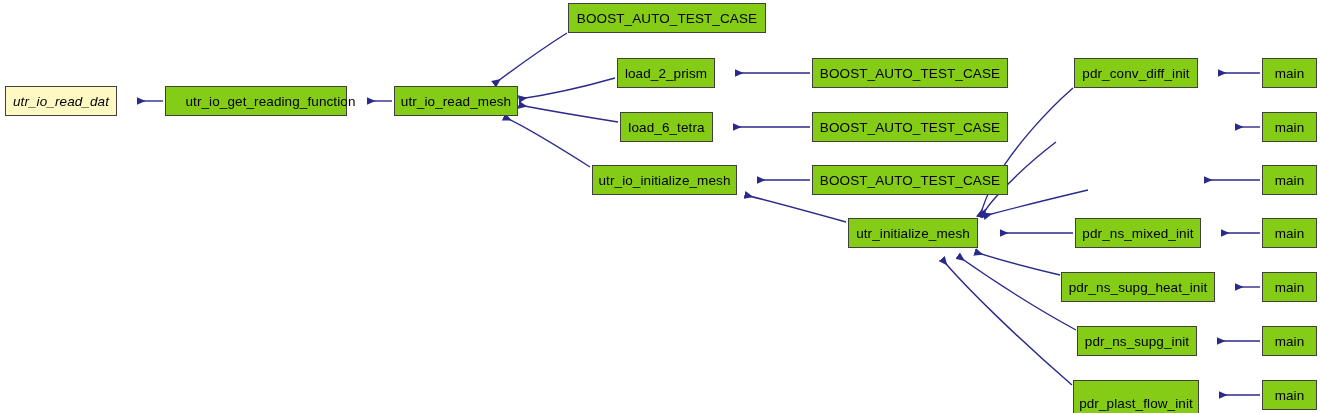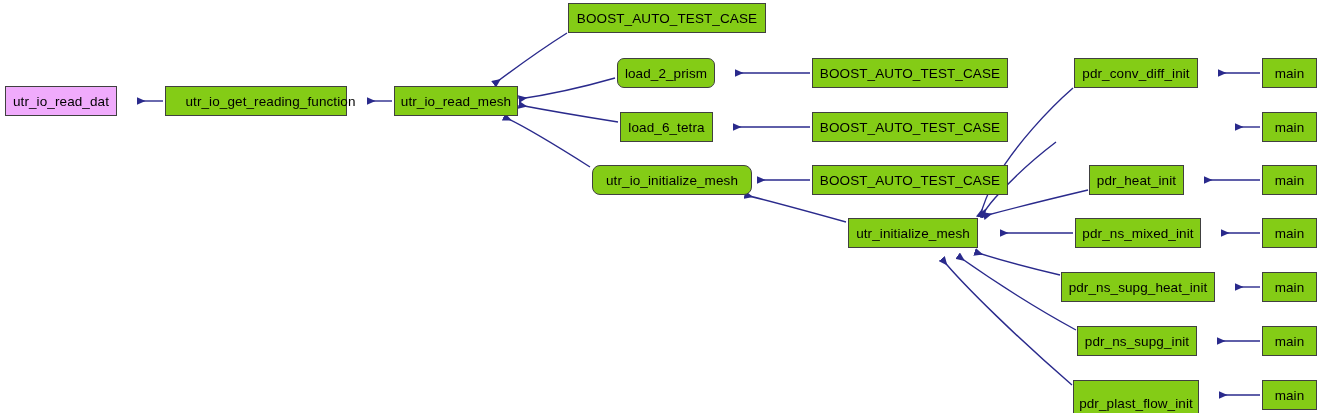--- a/index.html
+++ b/index.html
@@ -32,21 +32,22 @@
     display: flex;
     align-items: center;
     justify-content: center;
     font-size: 13.5px;
     color: #000000;
     white-space: nowrap;
     letter-spacing: 0.1px;
     cursor: pointer;
   }
   .node.highlight {
-    background: #f0abfc;
+    background: #fef9c3;
+    font-style: italic;
   }
   .node-label {
     pointer-events: none;
   }
 </style>
 </head>
 <body>
 
 <div id="graph">
   <svg id="edge-layer" viewBox="0 0 1320 413" width="1320" height="413" xmlns="http://www.w3.org/2000/svg">
@@ -85,46 +86,43 @@
     </div>
     <div class="node" style="left: 165px; top: 86px; width: 182px; height: 30px; padding-left: 29px;">
       <span class="node-label">utr_io_get_reading_function</span>
     </div>
     <div class="node" style="left: 394px; top: 86px; width: 124px; height: 30px;">
       <span class="node-label">utr_io_read_mesh</span>
     </div>
     <div class="node" style="left: 568px; top: 3px; width: 198px; height: 30px;">
       <span class="node-label">BOOST_AUTO_TEST_CASE</span>
     </div>
-    <div class="node" style="left: 617px; top: 58px; width: 98px; height: 30px; border-radius: 7px;">
+    <div class="node" style="left: 617px; top: 58px; width: 98px; height: 30px;">
       <span class="node-label">load_2_prism</span>
     </div>
     <div class="node" style="left: 620px; top: 112px; width: 93px; height: 30px;">
       <span class="node-label">load_6_tetra</span>
     </div>
-    <div class="node" style="left: 592px; top: 165px; width: 160px; height: 30px; border-radius: 8px;">
+    <div class="node" style="left: 592px; top: 165px; width: 145px; height: 30px;">
       <span class="node-label">utr_io_initialize_mesh</span>
     </div>
     <div class="node" style="left: 812px; top: 58px; width: 196px; height: 30px;">
       <span class="node-label">BOOST_AUTO_TEST_CASE</span>
     </div>
     <div class="node" style="left: 812px; top: 112px; width: 196px; height: 30px;">
       <span class="node-label">BOOST_AUTO_TEST_CASE</span>
     </div>
     <div class="node" style="left: 812px; top: 165px; width: 196px; height: 30px;">
       <span class="node-label">BOOST_AUTO_TEST_CASE</span>
     </div>
     <div class="node" style="left: 848px; top: 218px; width: 130px; height: 30px;">
       <span class="node-label">utr_initialize_mesh</span>
     </div>
     <div class="node" style="left: 1074px; top: 58px; width: 124px; height: 30px;">
       <span class="node-label">pdr_conv_diff_init</span>
-    </div>
-    <div class="node" style="left: 1089px; top: 165px; width: 95px; height: 30px;">
-      <span class="node-label">pdr_heat_init</span>
     </div>
     <div class="node" style="left: 1075px; top: 218px; width: 126px; height: 30px;">
       <span class="node-label">pdr_ns_mixed_init</span>
     </div>
     <div class="node" style="left: 1061px; top: 272px; width: 154px; height: 30px;">
       <span class="node-label">pdr_ns_supg_heat_init</span>
     </div>
     <div class="node" style="left: 1077px; top: 326px; width: 120px; height: 30px;">
       <span class="node-label">pdr_ns_supg_init</span>
     </div>

